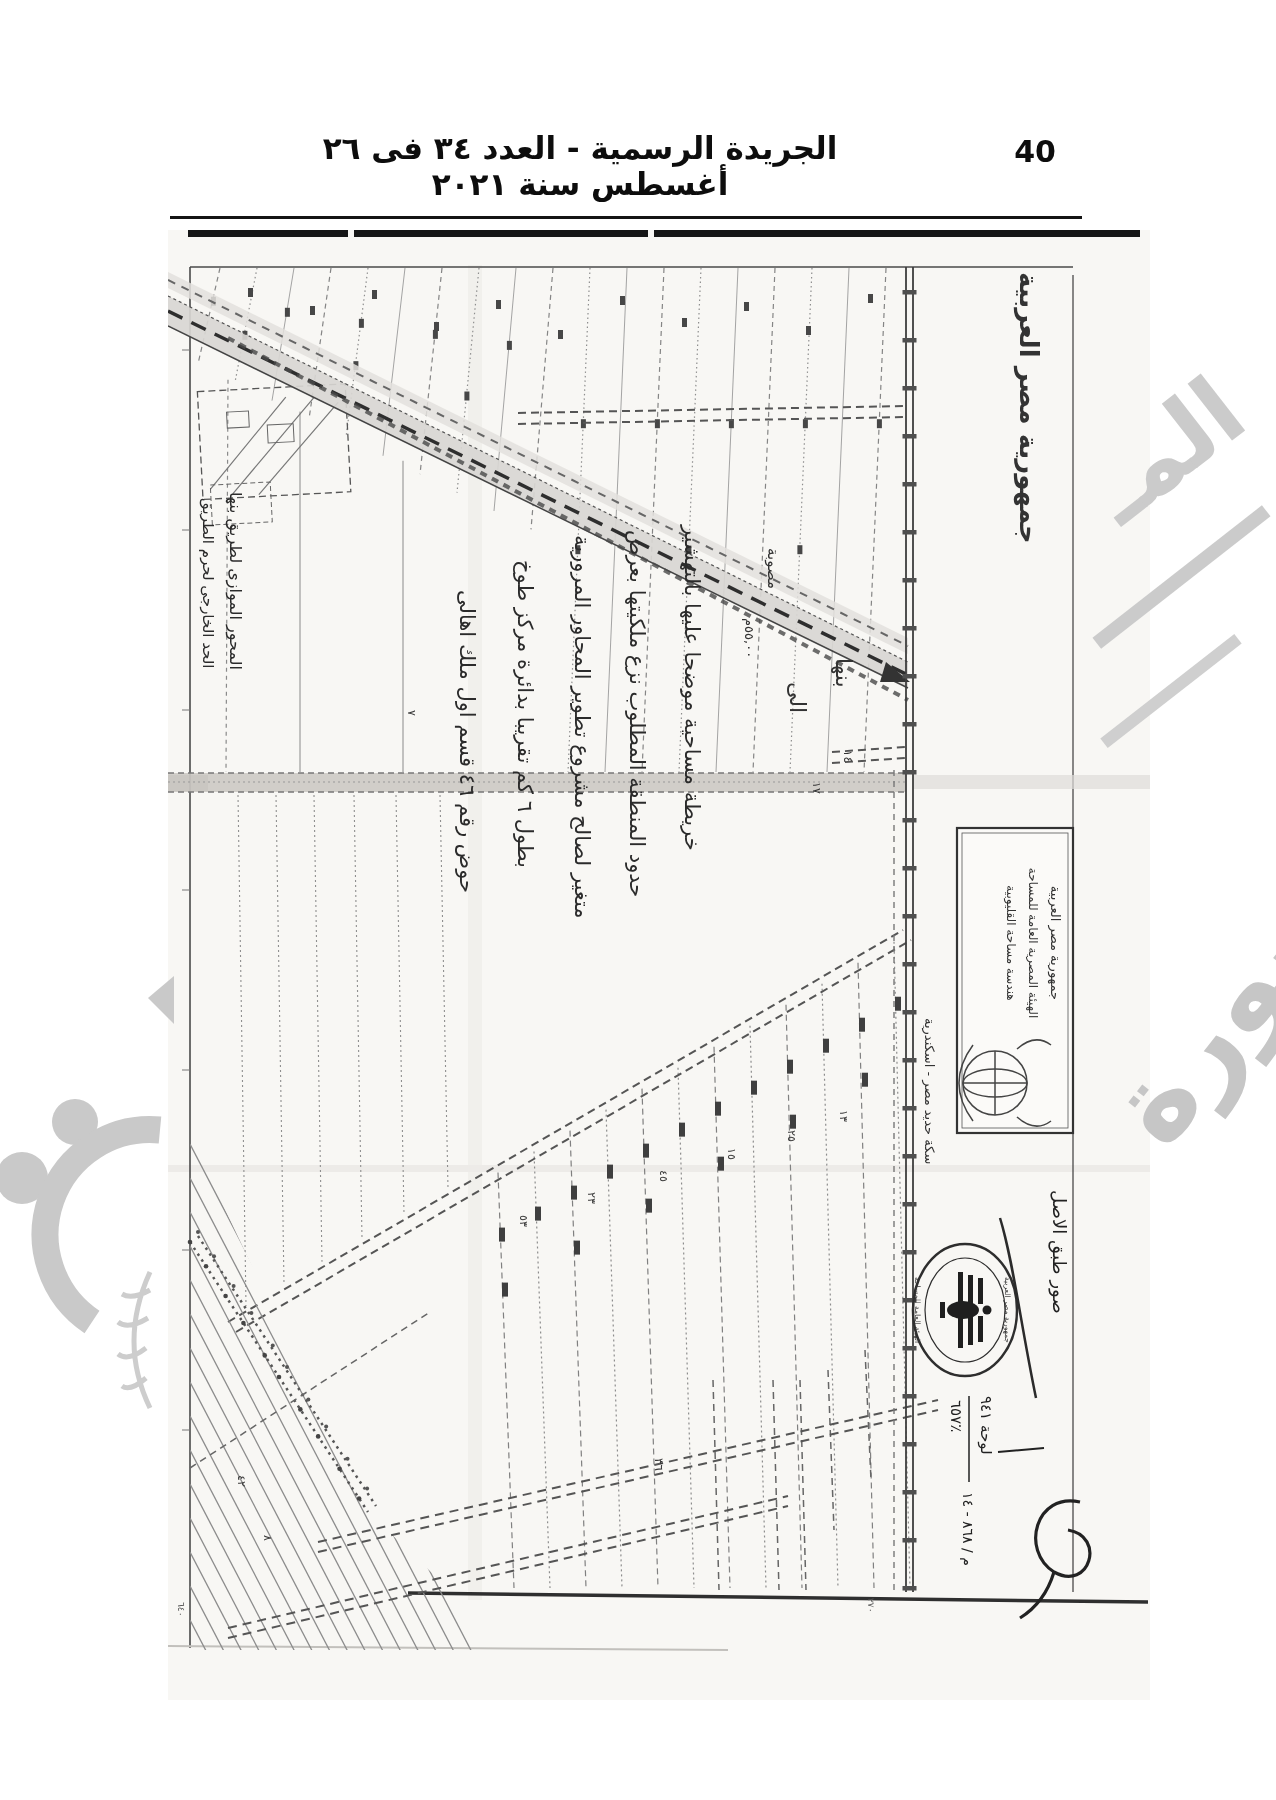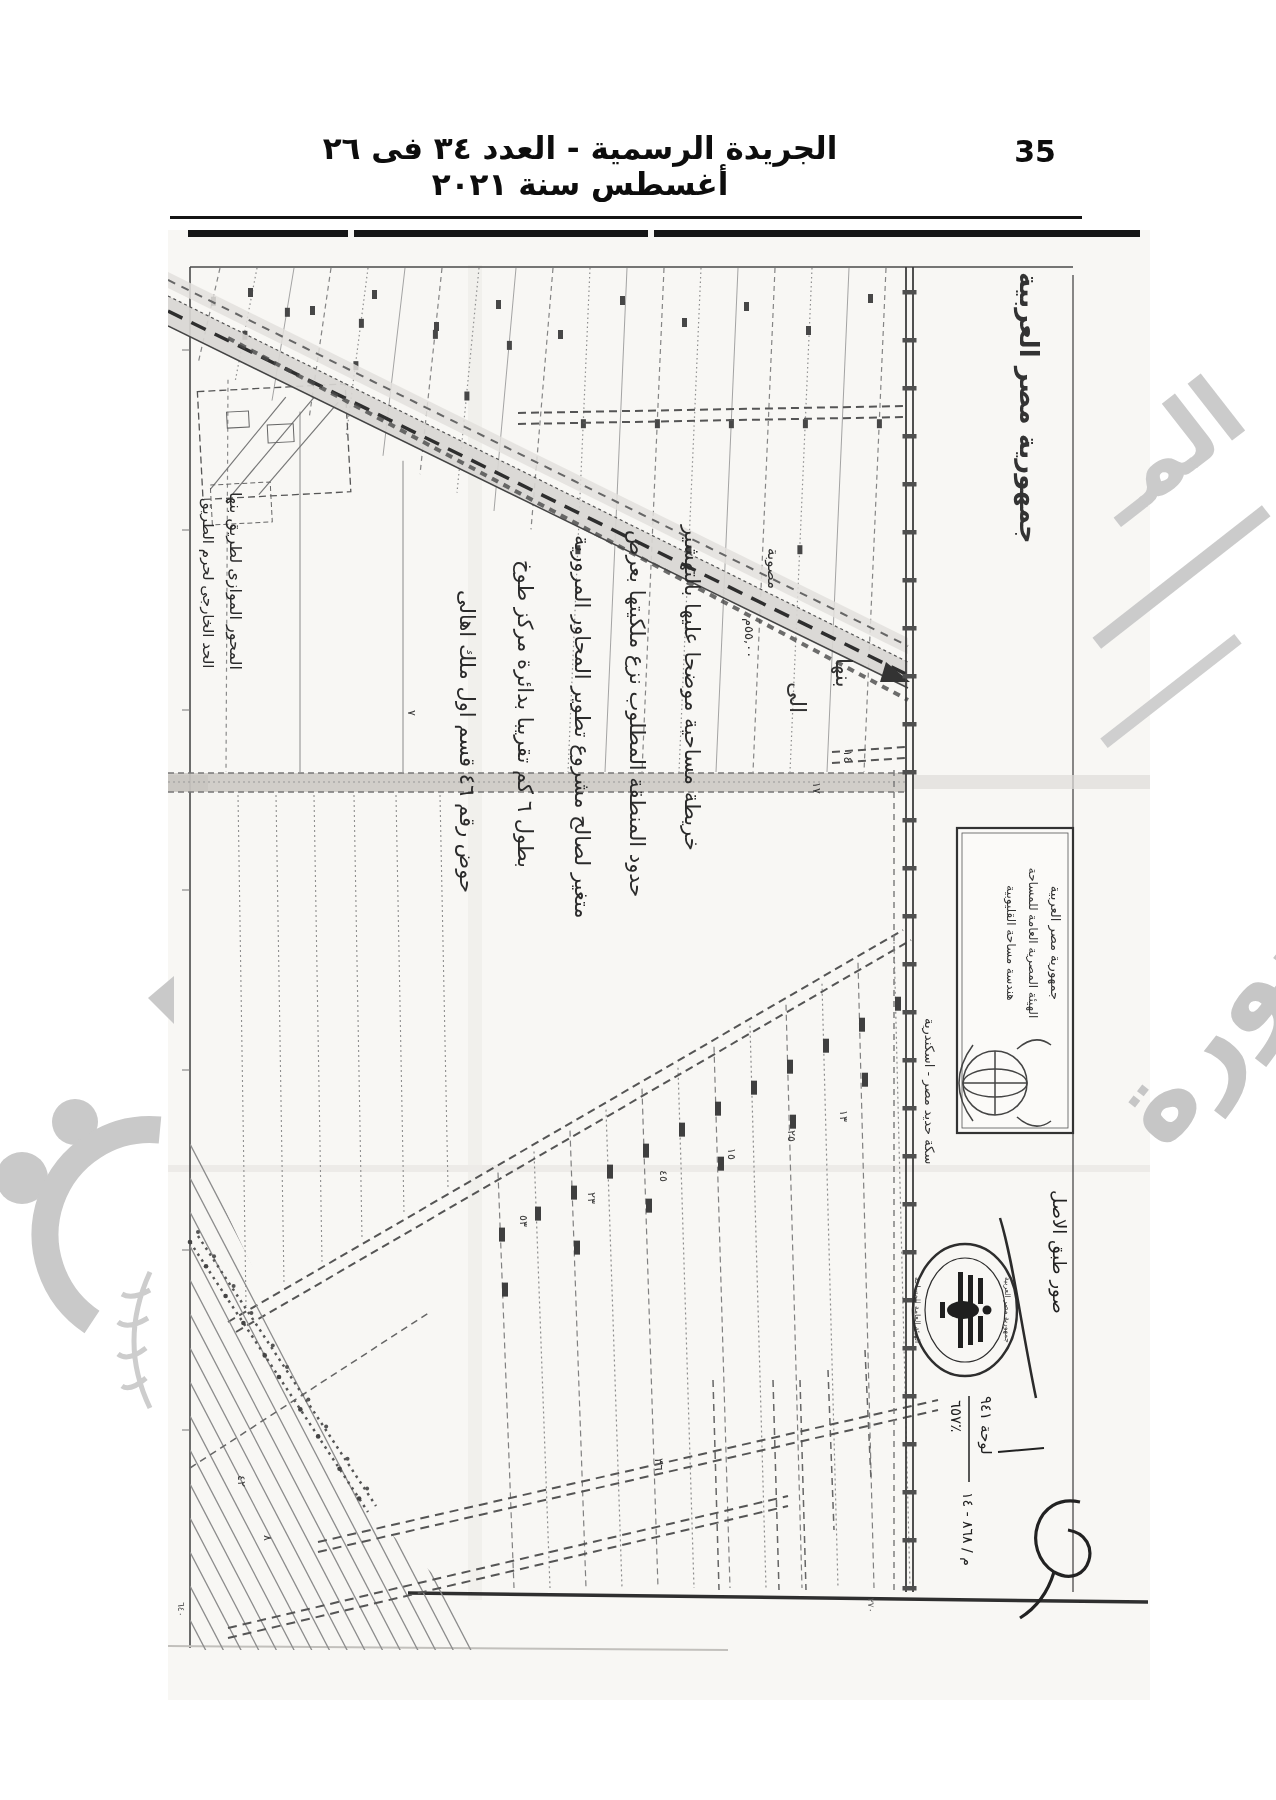--- a/index.html
+++ b/index.html
@@ -22,21 +22,21 @@
              background:#cfcfcf;transform:rotate(-38deg);}
   .wm-word{position:absolute;left:-6px;top:580px;font-size:115px;font-weight:bold;
            color:#c6c6c6;transform:rotate(-52deg);}
 </style>
 </head>
 <body>
 
 <div class="page">
 
   <div class="abs hdr-title">الجريدة الرسمية - العدد ٣٤ فى ٢٦ أغسطس سنة ٢٠٢١</div>
-  <div class="abs hdr-num">35</div>
+  <div class="abs hdr-num">40</div>
   <div class="abs hdr-rule"></div>
 
   <div class="abs scan">
     <svg width="982" height="1470" viewBox="0 0 982 1470">
       <defs>
         <clipPath id="hclip">
             <polygon points="22,905 200,1282 345,1420 22,1420"></polygon>
           </clipPath>
       </defs>
 

